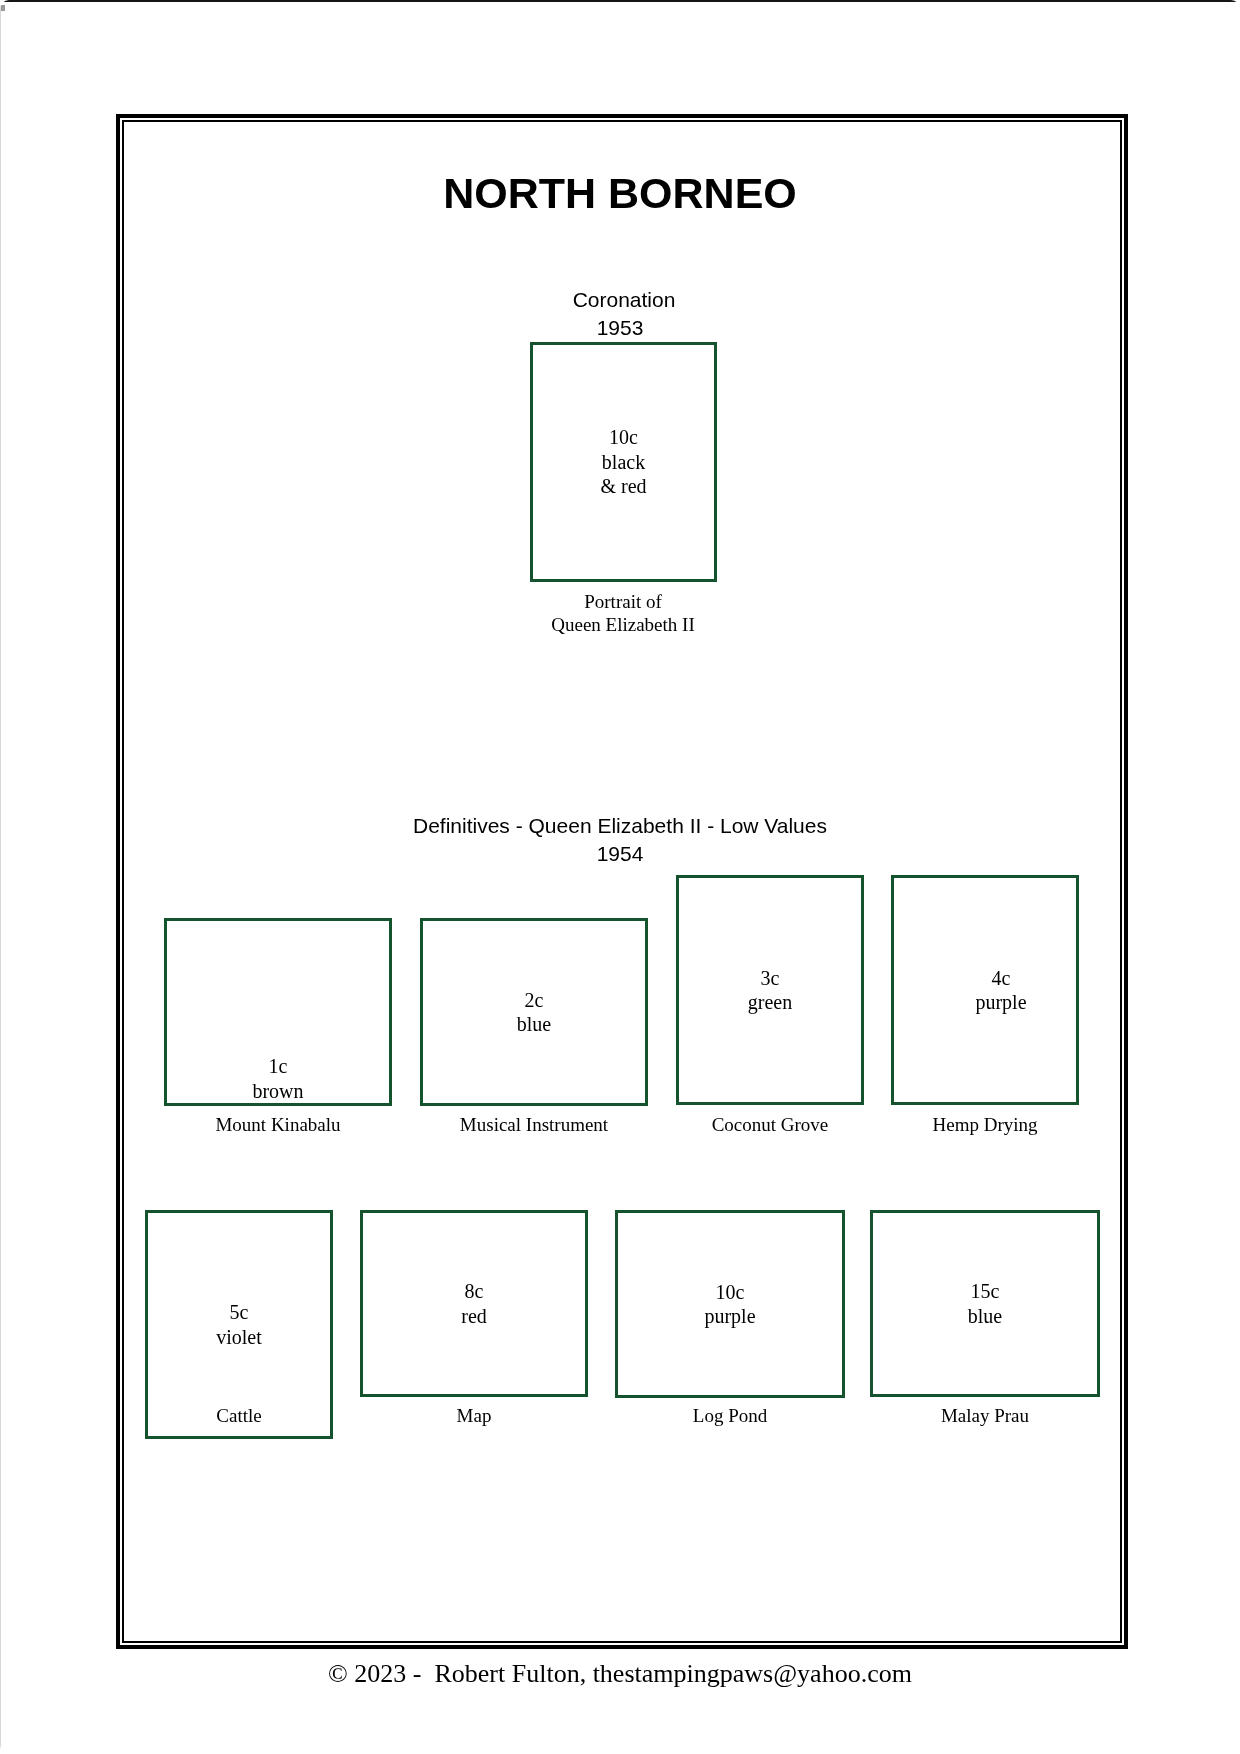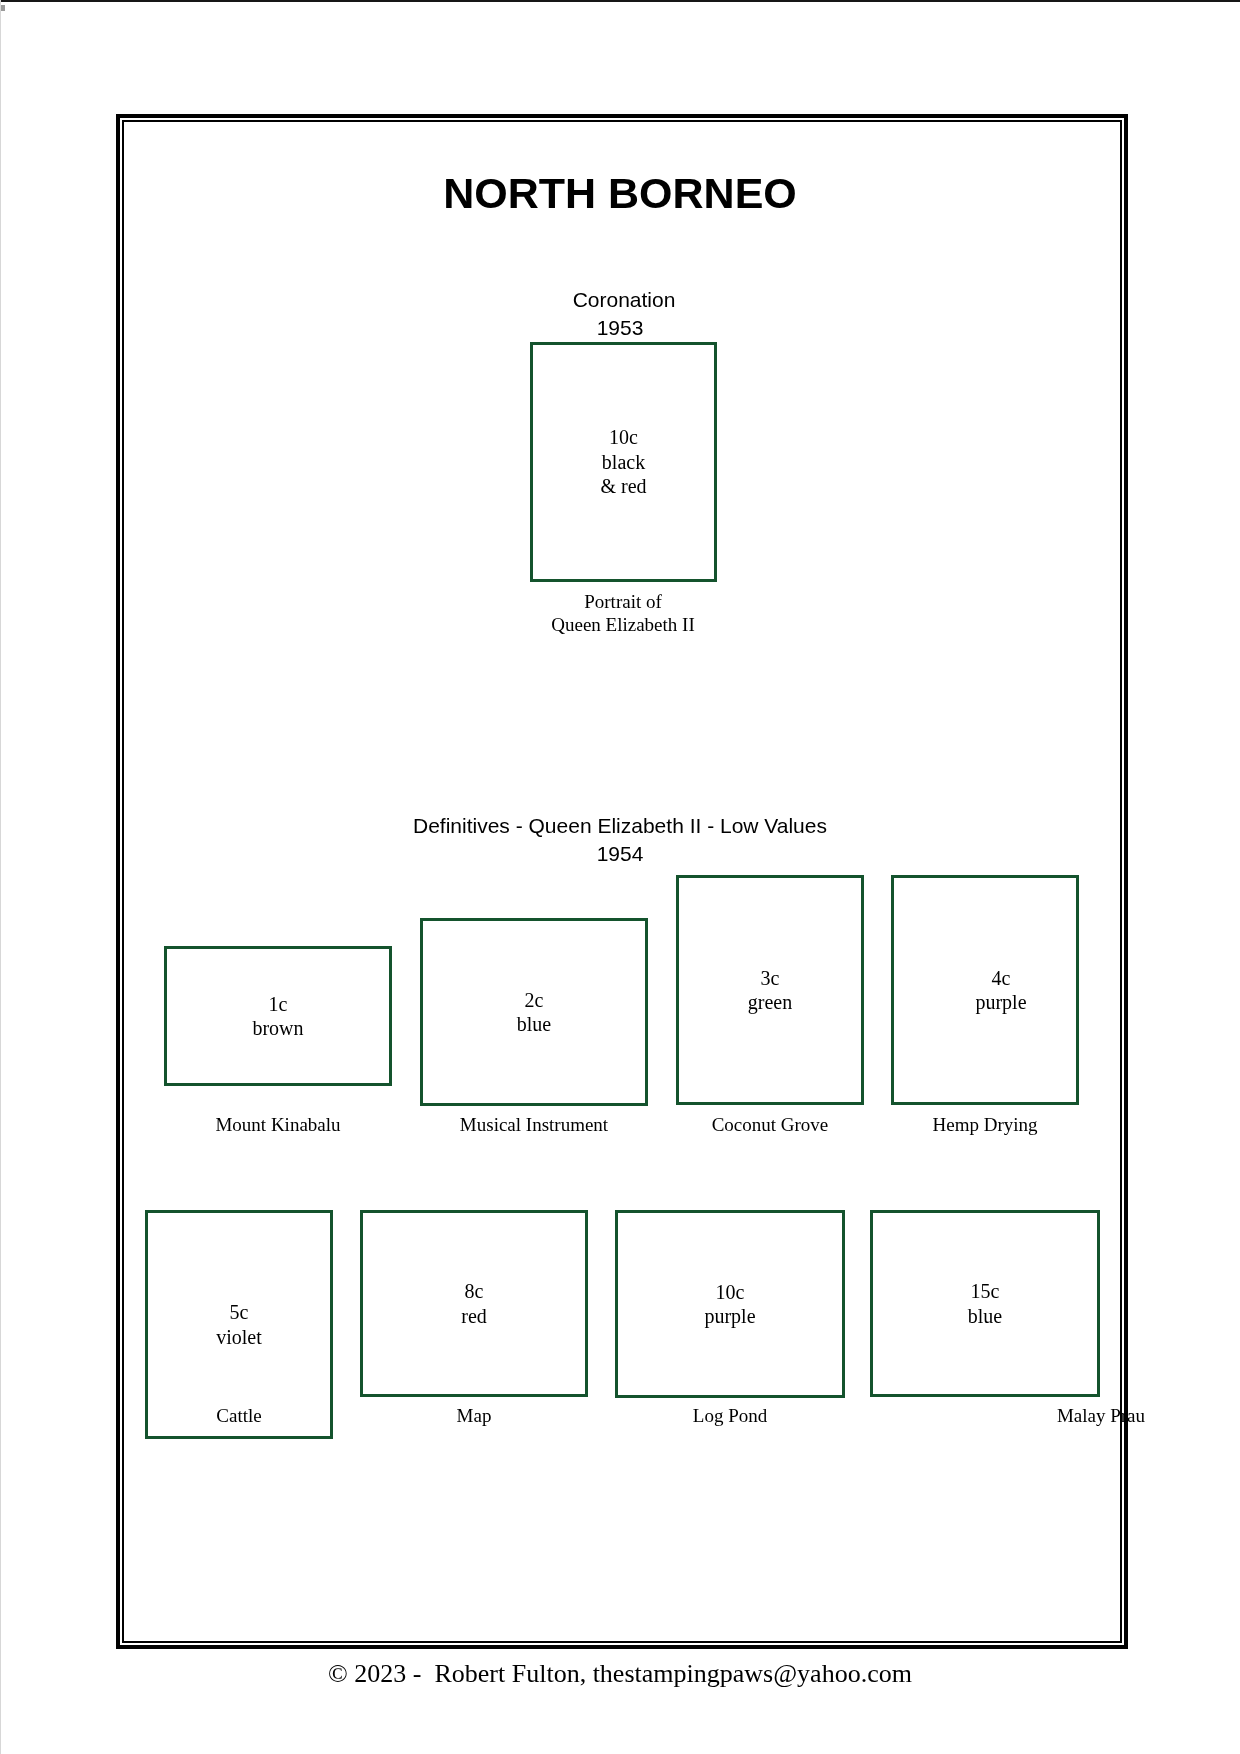--- a/index.html
+++ b/index.html
@@ -3,20 +3,21 @@
 <meta charset="utf-8">
 <style>
   html, body { margin: 0; padding: 0; background: #ffffff; }
   .page {
     position: relative;
     width: 1240px;
     height: 1754px;
     background: #ffffff;
     color: #000;
     overflow: hidden;
+    border-radius: 9px;
   }
   
   .scan-edge-top  { position: absolute; top: 0; left: 0; width: 1240px; height: 2px; background: #161616; }
   .scan-edge-left { position: absolute; top: 0; left: 0; width: 1px; height: 1754px; background: #d7d7d7; }
   .scan-speck     { position: absolute; top: 5px; left: 1px; width: 4px; height: 6px; background: #9a9a9a; }
 
   
   .frame {
     position: absolute; left: 116px; top: 114px;
     width: 1012px; height: 1535px;
@@ -50,21 +51,21 @@
     text-align: center;
     font-family: "Liberation Serif", serif;
     font-size: 20px; line-height: 1.22;
   }
   .stamp span { display: block; }
 
   
   .s-cor { left: 530px; top: 342px; width: 187px; height: 240px; }
 
   
-  .s1 { left: 164px; top: 946px; width: 228px; height: 140px; }
+  .s1 { left: 164px; top: 918px; width: 228px; height: 188px; align-items: flex-end; }
   .s2 { left: 420px; top: 918px; width: 228px; height: 188px; }
   .s3 { left: 676px; top: 875px; width: 188px; height: 230px; }
   .s4 { left: 891px; top: 875px; width: 188px; height: 230px; padding-left: 32px; }
 
   
   .s5 { left: 145px; top: 1168px; width: 188px; height: 229px; margin-top: 42px; }
   .s6 { left: 360px; top: 1210px; width: 228px; height: 187px; text-align: center; }
   .s7 { left: 615px; top: 1210px; width: 230px; height: 188px; }
   .s8 { left: 870px; top: 1210px; width: 230px; height: 187px; }
 
@@ -77,21 +78,21 @@
   .cap-cor { left: 623px; top: 590px; }
   .cap-r1  { top: 1113px; }
   .cap-r2  { top: 1404px; }
   .cap1 { left: 278px; }
   .cap2 { left: 534px; }
   .cap3 { left: 770px; }
   .cap4 { left: 985px; }
   .cap5 { left: 239px; }
   .cap6 { left: 474px; }
   .cap7 { left: 730px; }
-  .cap8 { left: 985px; text-align: right; }
+  .cap8 { left: 985px; }
 
   .page-footer {
     position: absolute; left: 0; top: 1658px; width: 1240px;
     text-align: center;
     font-family: "Liberation Serif", serif;
     font-size: 26px; line-height: 1.2;
     white-space: pre;
   }
 </style>
 </head>

